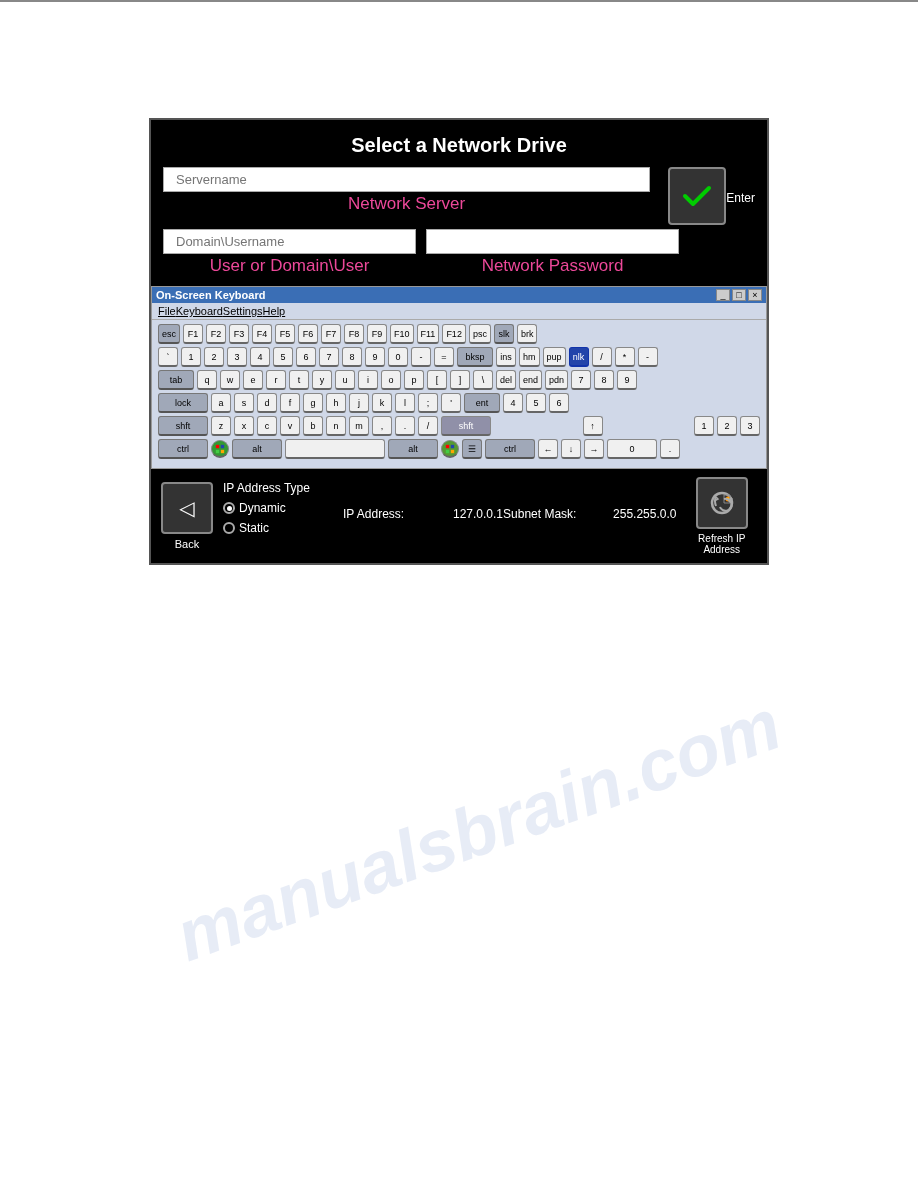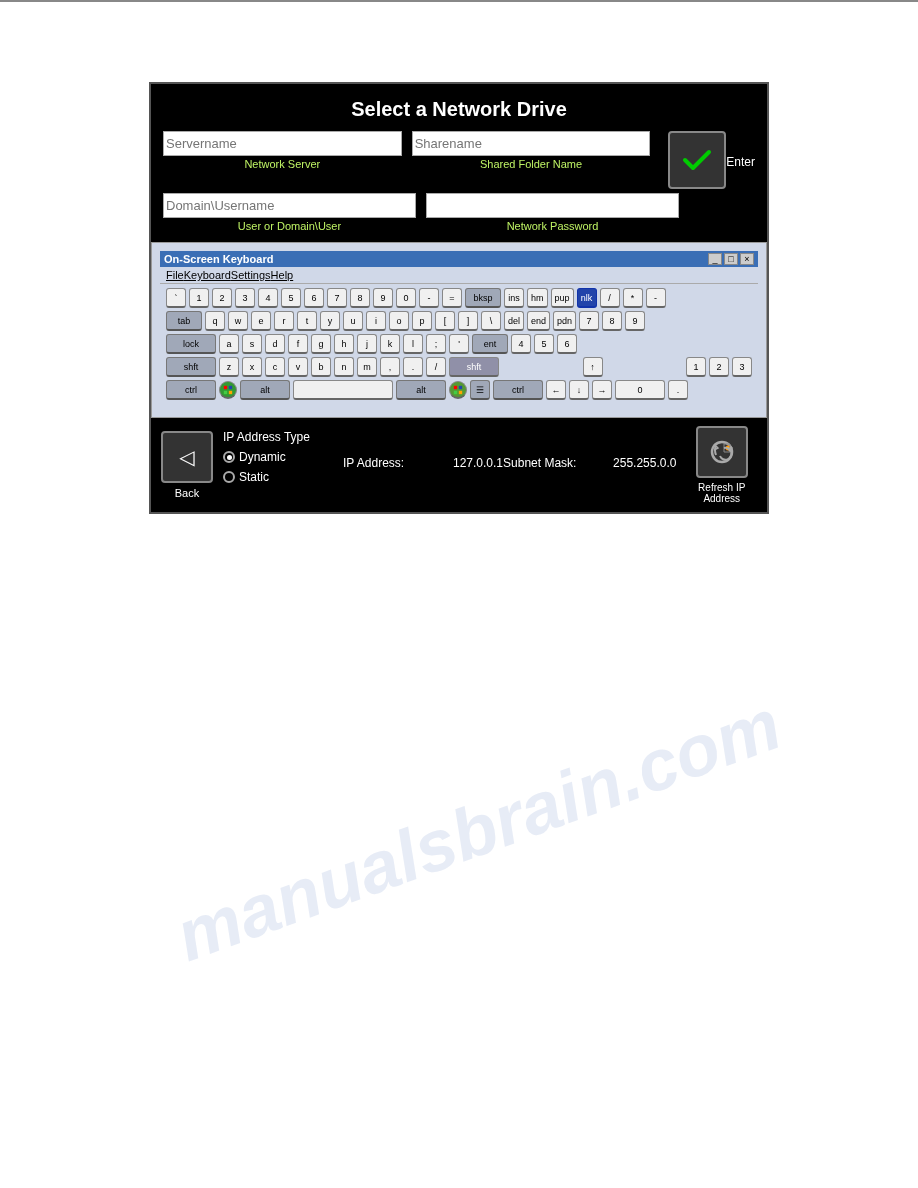--- a/index.html
+++ b/index.html
@@ -24,20 +24,21 @@
       align-items: flex-start;
       padding-top: 80px;
     }
 
     .dialog {
       background: #000;
       border: 2px solid #555;
       width: 620px;
       padding: 0;
       color: #fff;
+      margin-top: 36px;
     }
 
     .dialog-title {
       text-align: center;
       font-size: 20px;
       font-weight: bold;
       padding: 14px 10px 10px 10px;
       color: #fff;
     }
 
@@ -54,29 +55,29 @@
     .form-field {
       display: flex;
       flex-direction: column;
       flex: 1;
     }
 
     .form-field input {
       background: #fff;
       color: #000;
       border: 1px solid #aaa;
-      padding: 4px 2px;
+      padding: 4px 12px;
       font-size: 13px;
       width: 100%;
     }
 
     .form-label {
       text-align: center;
-      font-size: 11px;
-      color: #bef264;
+      font-size: 17px;
+      color: #ec4899;
       margin-top: 2px;
       margin-bottom: 6px;
     }
 
     .enter-btn-area {
       display: flex;
       flex-direction: row;
       align-items: center;
       justify-content: center;
       padding: 0 0 0 8px;
@@ -103,21 +104,21 @@
       color: #fff;
       font-size: 12px;
       margin-top: 4px;
     }
 
     
     .osk-container {
       background: #d0d8e8;
       border: 1px solid #999;
       margin: 4px 0 0 0;
-      padding: 8px;
+      padding: 0;
     }
 
     .osk-titlebar {
       background: #3a6eb5;
       color: #fff;
       font-size: 11px;
       padding: 2px 4px;
       display: flex;
       align-items: center;
       justify-content: space-between;
@@ -365,24 +366,20 @@
   <div class="dialog">
 
     <div class="dialog-title">Select a Network Drive</div>
 
     <div class="dialog-form">
       <div class="form-row">
         <div class="form-field">
           <input type="text" placeholder="Servername" style="">
           <div class="form-label">Network Server</div>
         </div>
-        <div class="form-field">
-          <input type="text" placeholder="Sharename" style="">
-          <div class="form-label">Shared Folder Name</div>
-        </div>
         <div class="enter-btn-area">
           <div class="enter-btn">
             <svg viewBox="0 0 36 36">
               <polyline points="6,18 14,26 30,10" stroke="#00cc00" stroke-width="4" fill="none" stroke-linecap="round" stroke-linejoin="round"></polyline>
             </svg>
           </div>
           <div class="enter-label">Enter</div>
         </div>
       </div>
 
@@ -409,20 +406,38 @@
         </div>
       </div>
       <div class="osk-menubar">
         <span>File</span>
         <span>Keyboard</span>
         <span>Settings</span>
         <span>Help</span>
       </div>
       <div class="osk-keys">
 
+        <div class="key-row">
+          <div class="key key-dark">esc</div>
+          <div class="key">F1</div>
+          <div class="key">F2</div>
+          <div class="key">F3</div>
+          <div class="key">F4</div>
+          <div class="key">F5</div>
+          <div class="key">F6</div>
+          <div class="key">F7</div>
+          <div class="key">F8</div>
+          <div class="key">F9</div>
+          <div class="key">F10</div>
+          <div class="key">F11</div>
+          <div class="key">F12</div>
+          <div class="key">psc</div>
+          <div class="key key-dark">slk</div>
+          <div class="key">brk</div>
+        </div>
 
         <div class="key-row">
           <div class="key">`</div>
           <div class="key">1</div>
           <div class="key">2</div>
           <div class="key">3</div>
           <div class="key">4</div>
           <div class="key">5</div>
           <div class="key">6</div>
           <div class="key">7</div>

